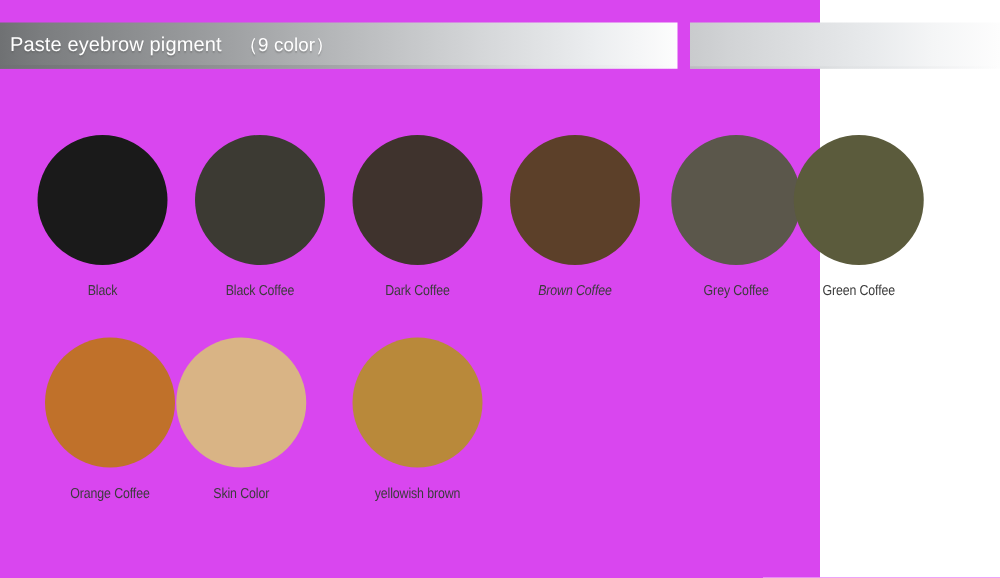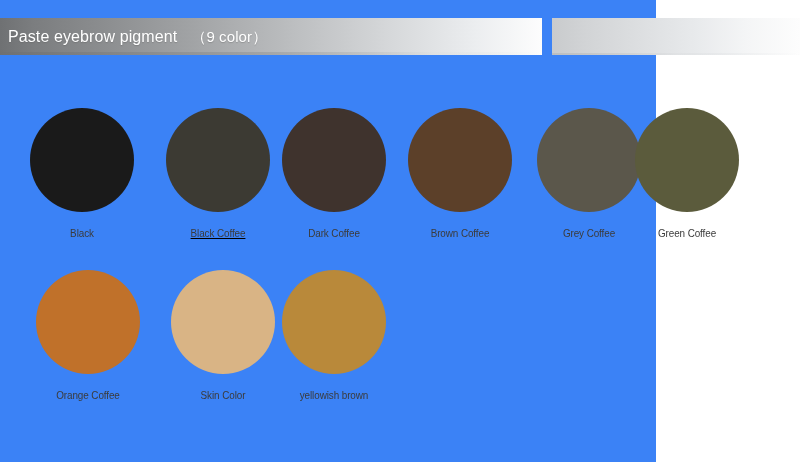--- a/index.html
+++ b/index.html
@@ -13,21 +13,21 @@
     background: #ffffff;
     font-family: "Liberation Sans", "DejaVu Sans", sans-serif;
     overflow: hidden;
     position: relative;
   }
 
   #page-wrap {
     position: relative;
     width: 656px;
     height: 462px;
-    background: #3b82f6;
+    background: #d946ef;
   }
 
   
   .banner {
     position: absolute;
     left: 0;
     top: 18px;
     width: 800px;
     height: 37px;
   }
@@ -158,48 +158,48 @@
     </div>
   </div>
 
   <div class="swatch-rows">
 
     <div class="swatch-row row-1">
       <div class="swatch-item" style="left:19px;">
         <span class="swatch-circle" style="background-color: rgb(26, 26, 26);"></span>
         <span class="swatch-label">Black</span>
       </div>
-      <div class="swatch-item" style="left:155px;text-decoration:underline;">
+      <div class="swatch-item" style="left:145px;">
         <span class="swatch-circle" style="background-color: rgb(60, 58, 51);"></span>
         <span class="swatch-label">Black Coffee</span>
       </div>
       <div class="swatch-item" style="left:271px;text-align:center;">
         <span class="swatch-circle" style="background-color: rgb(63, 51, 45);"></span>
         <span class="swatch-label">Dark Coffee</span>
       </div>
-      <div class="swatch-item" style="left:397px;">
+      <div class="swatch-item" style="left:397px;font-style:italic;">
         <span class="swatch-circle" style="background-color: rgb(92, 64, 41);"></span>
         <span class="swatch-label">Brown Coffee</span>
       </div>
       <div class="swatch-item" style="left:526px;">
         <span class="swatch-circle" style="background-color: rgb(91, 87, 75);"></span>
         <span class="swatch-label">Grey Coffee</span>
       </div>
       <div class="swatch-item" style="left:624px;">
         <span class="swatch-circle" style="background-color: rgb(91, 91, 60);"></span>
         <span class="swatch-label">Green Coffee</span>
       </div>
     </div>
 
     <div class="swatch-row row-2">
       <div class="swatch-item" style="left:25px;">
         <span class="swatch-circle" style="background-color: rgb(192, 113, 42);"></span>
         <span class="swatch-label">Orange Coffee</span>
       </div>
-      <div class="swatch-item" style="left:160px;">
+      <div class="swatch-item" style="left:130px;">
         <span class="swatch-circle" style="background-color: rgb(217, 180, 133);"></span>
         <span class="swatch-label">Skin Color</span>
       </div>
       <div class="swatch-item" style="left:271px;">
         <span class="swatch-circle" style="background-color: rgb(185, 137, 58);"></span>
         <span class="swatch-label">yellowish brown</span>
       </div>
     </div>
 
   </div>

